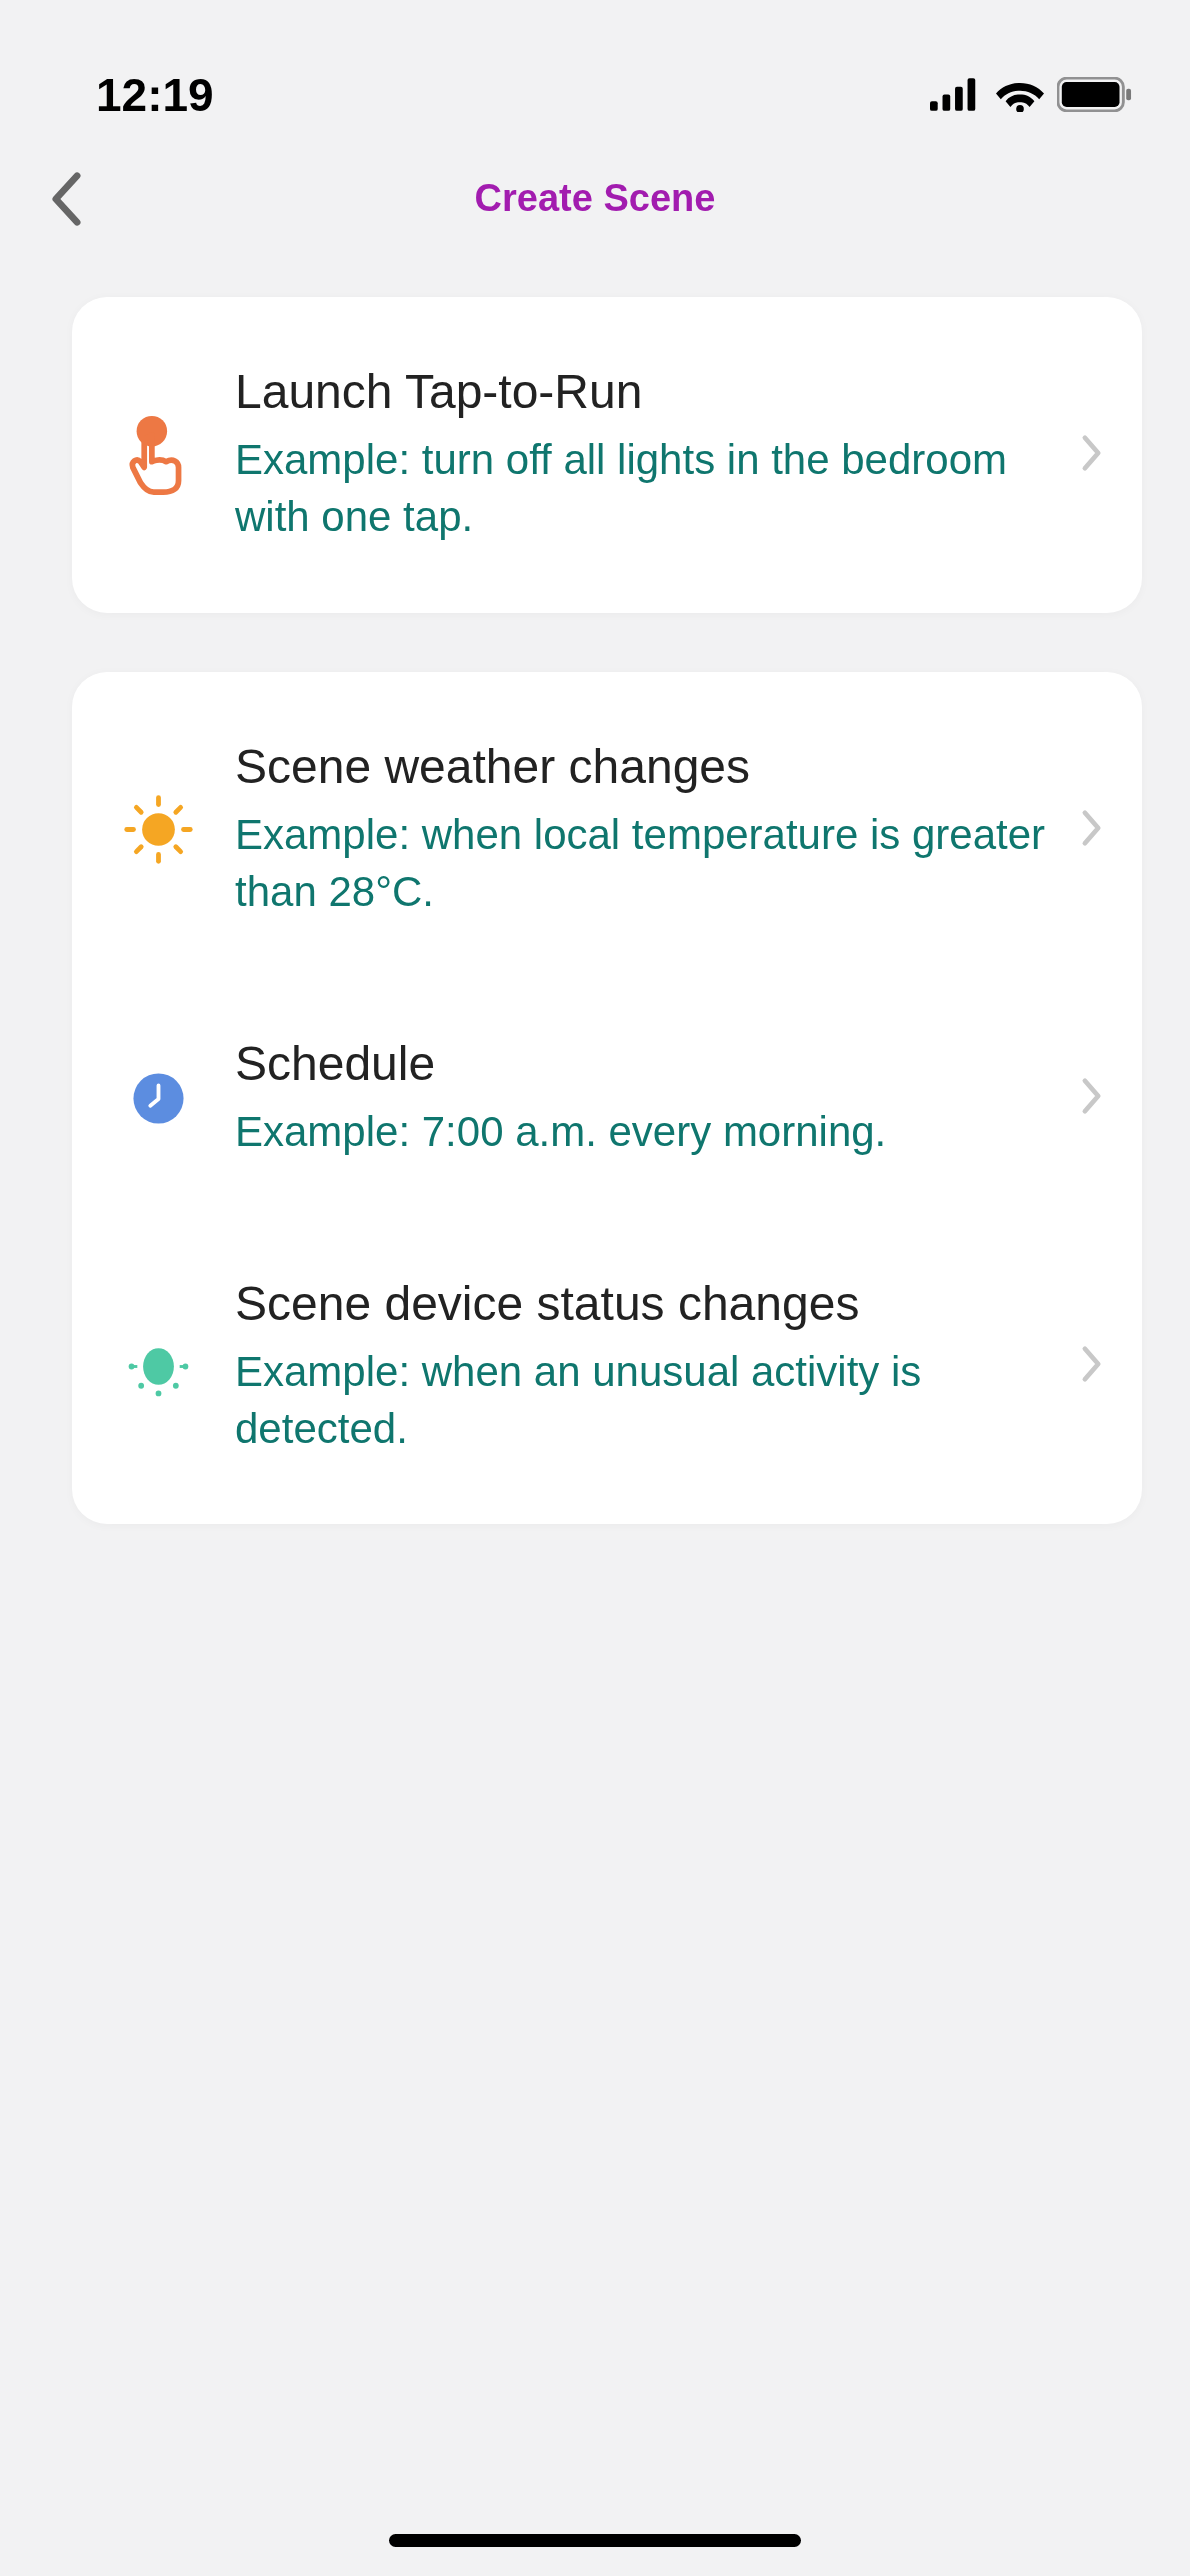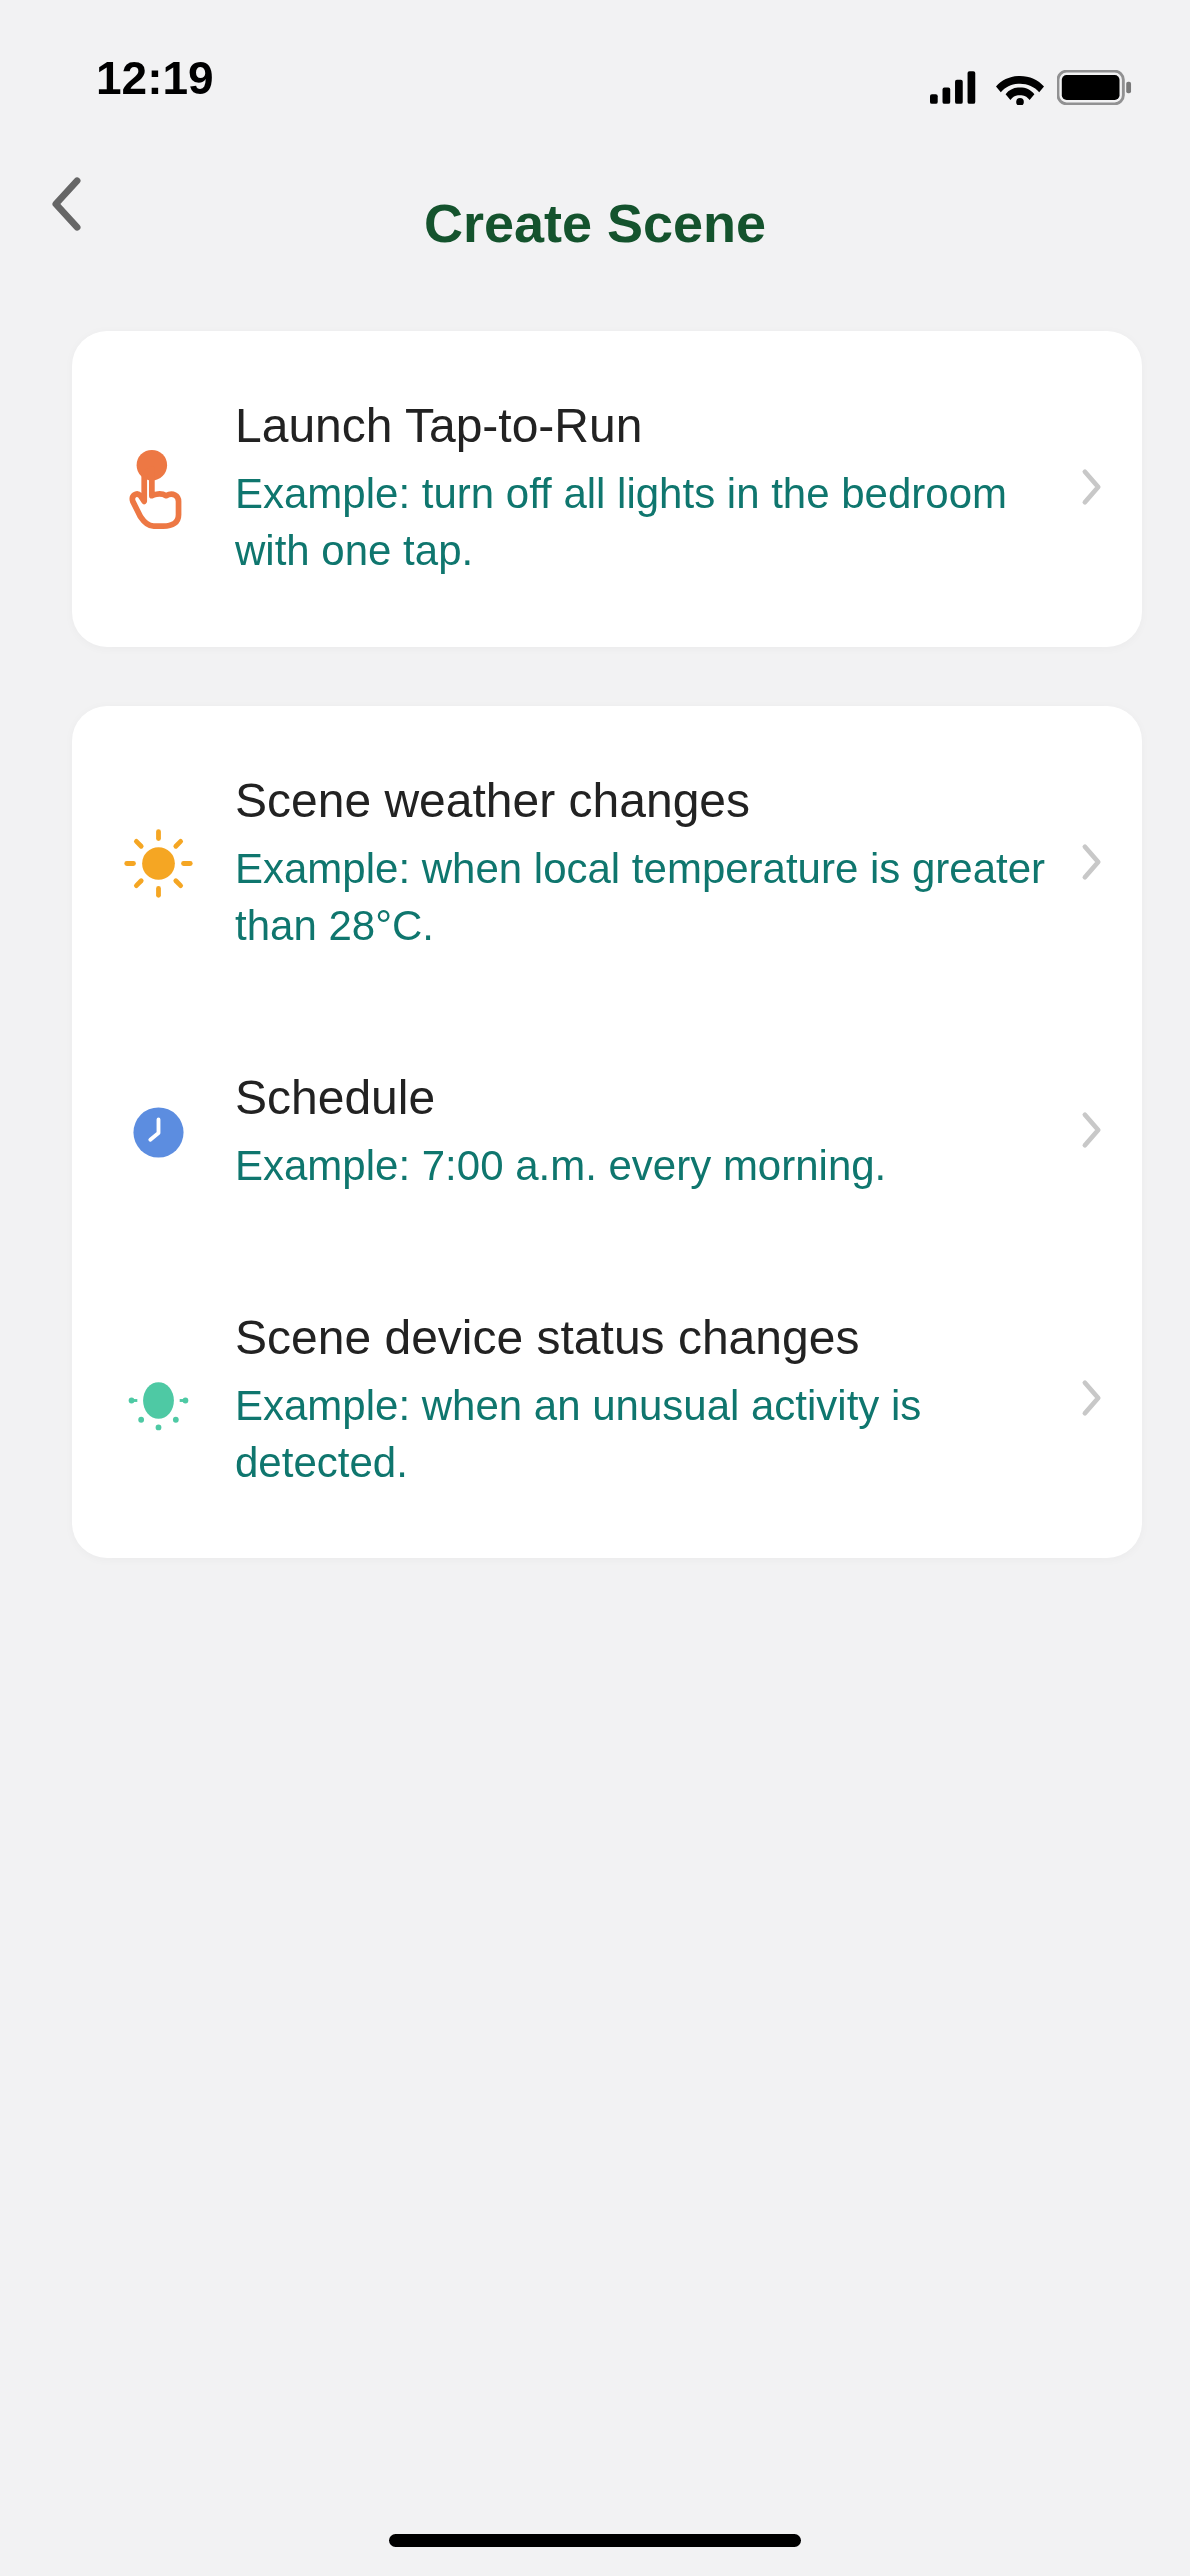--- a/index.html
+++ b/index.html
@@ -12,23 +12,24 @@
       width: 1190px;
       height: 2576px;
       background-color: #f2f2f3;
       font-family: -apple-system, BlinkMacSystemFont, "Helvetica Neue", sans-serif;
       position: relative;
       overflow: hidden;
     }
     .status-bar {
       display: flex;
       justify-content: space-between;
-      align-items: flex-end;
+      align-items: center;
       padding: 36px 58px 0 96px;
       height: 105px;
+      margin-top: 24px;
     }
     .status-time {
       font-size: 46px;
       font-weight: 600;
       color: #000;
     }
     .status-icons {
       display: flex;
       align-items: center;
       gap: 13.4px;
@@ -41,24 +42,23 @@
       padding: 48px 38px;
     }
     .back-btn {
       position: absolute;
       left: 48px;
       display: flex;
       align-items: center;
       cursor: pointer;
     }
     .page-title {
-      font-size: 54px;
+      font-size: 38px;
       font-weight: 700;
-      color: #14532d;
-      margin-top: 39px;
+      color: #a21caf;
     }
     .content {
       padding: 29px 48px;
     }
     .card {
       background: #fff;
       border-radius: 35px;
       margin-bottom: 59px;
       box-shadow: 0 1.9px 9.6px rgba(0,0,0,0.03);
       margin-left: 24px;

